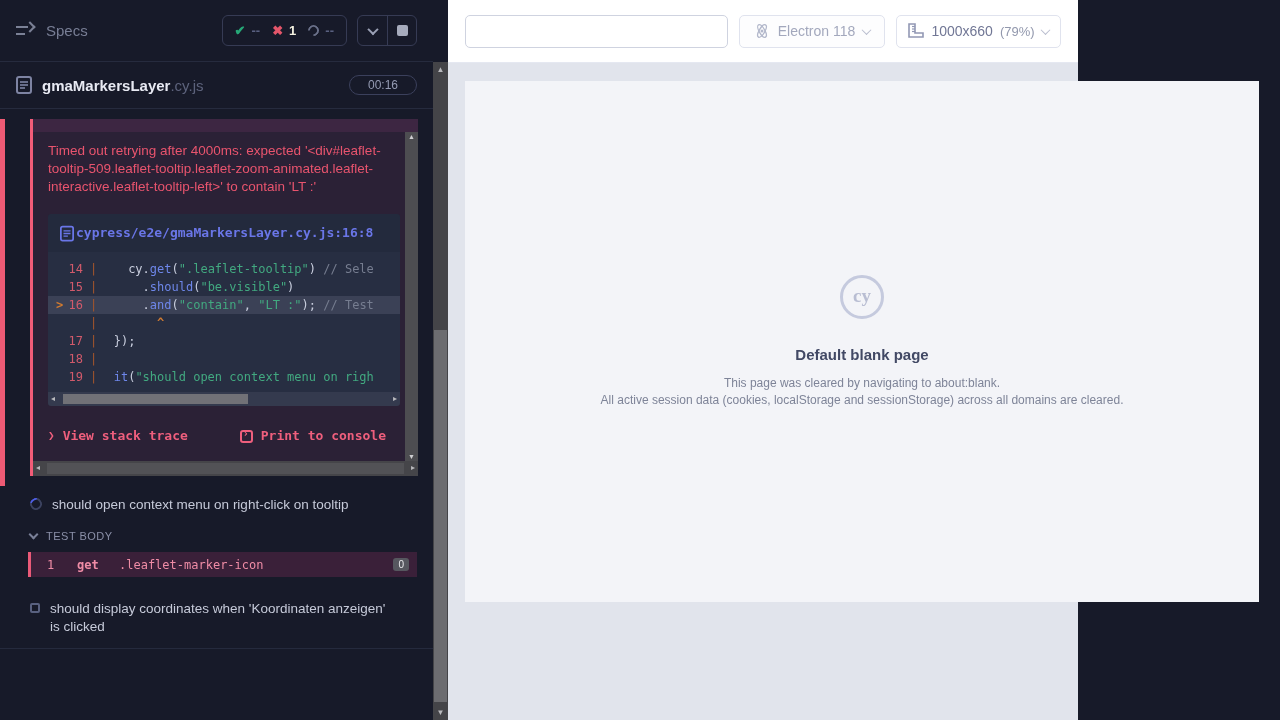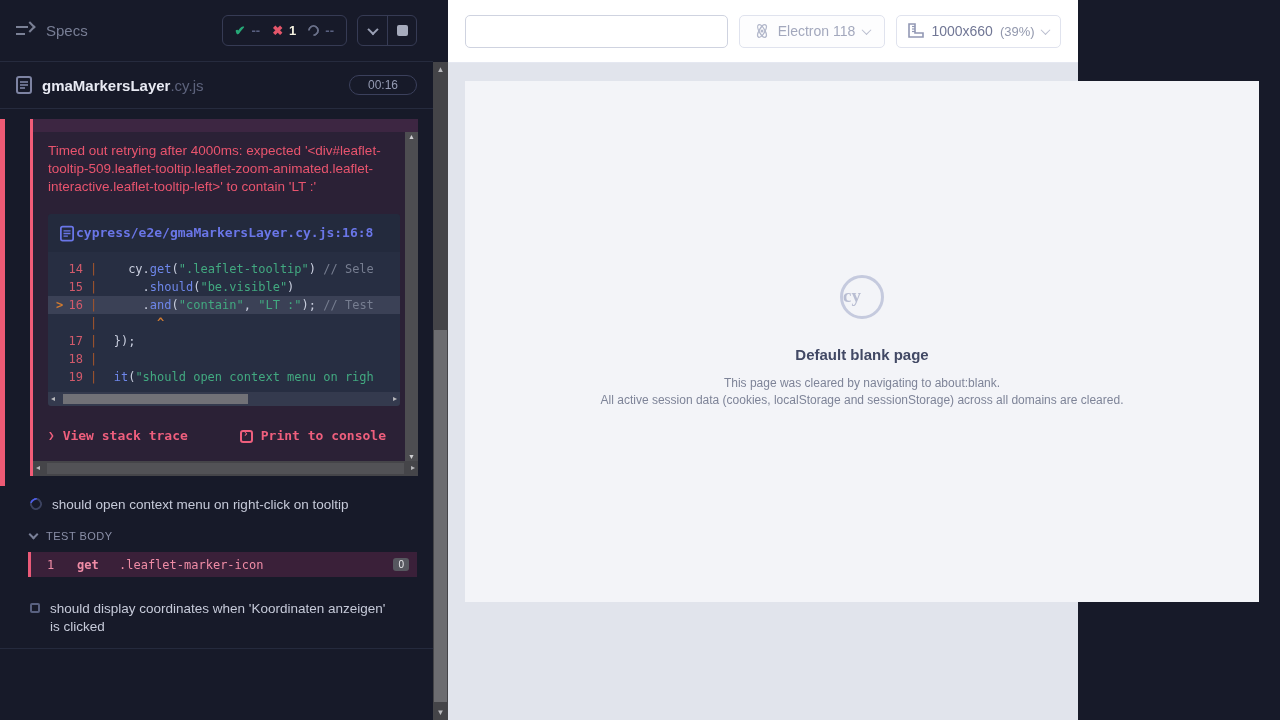--- a/index.html
+++ b/index.html
@@ -143,21 +143,21 @@
   .viewport-btn .dims { color:#717795; font-size:14px; }
   .viewport-btn .pct { color:#9298ad; font-size:13px; }
   .sel-chev { width:7px; height:7px; border-left:1.5px solid #b9bdce; border-bottom:1.5px solid #b9bdce;
     transform:rotate(-45deg) translate(1px,-1px); }
 
   .aut-content { flex:1; position:relative; }
   .aut-frame { position:absolute; left:17px; top:18px; width:794px; height:521px;
     background:#f3f4f8; display:flex; flex-direction:column; align-items:center;
     justify-content:center; }
   .cy-logo { width:44px; height:44px; border:3px solid #c5cade; border-radius:50%;
-    display:flex; align-items:center; justify-content:flex-start; margin-bottom:27px; }
+    display:flex; align-items:center; justify-content:center; margin-bottom:27px; }
   .cy-logo span { color:#b9bed3; font-size:19px; font-weight:bold;
     font-family:"Liberation Serif", serif; transform:translateY(-1px); }
   .blank-title { color:#424965; font-size:15px; font-weight:bold; margin-bottom:12px; }
   .blank-line { color:#7e8498; font-size:12px; line-height:17px; text-align:center; }
 </style>
 </head>
 <body>
 
 <div class="app">
 
@@ -301,21 +301,21 @@
         <div class="sel-chev"></div>
       </div>
       <div class="viewport-btn">
         <svg width="16" height="16" viewBox="0 0 16 16">
           <path d="M4 1 L7 1 L7 10 L15 10 L15 14 L1 14 L1 1 Z" fill="none" stroke="#9298b4" stroke-width="1.6"></path>
           <line x1="4" y1="3.5" x2="7" y2="3.5" stroke="#9298b4" stroke-width="1.2"></line>
           <line x1="4" y1="6" x2="7" y2="6" stroke="#9298b4" stroke-width="1.2"></line>
           <line x1="4" y1="8.5" x2="7" y2="8.5" stroke="#9298b4" stroke-width="1.2"></line>
         </svg>
         <span class="dims">1000x660</span>
-        <span class="pct">(39%)</span>
+        <span class="pct">(79%)</span>
         <div class="sel-chev"></div>
       </div>
     </div>
 
     <div class="aut-content">
       <div class="aut-frame">
         <div class="cy-logo">
           <span>cy</span>
         </div>
         <div class="blank-title">Default blank page</div>

